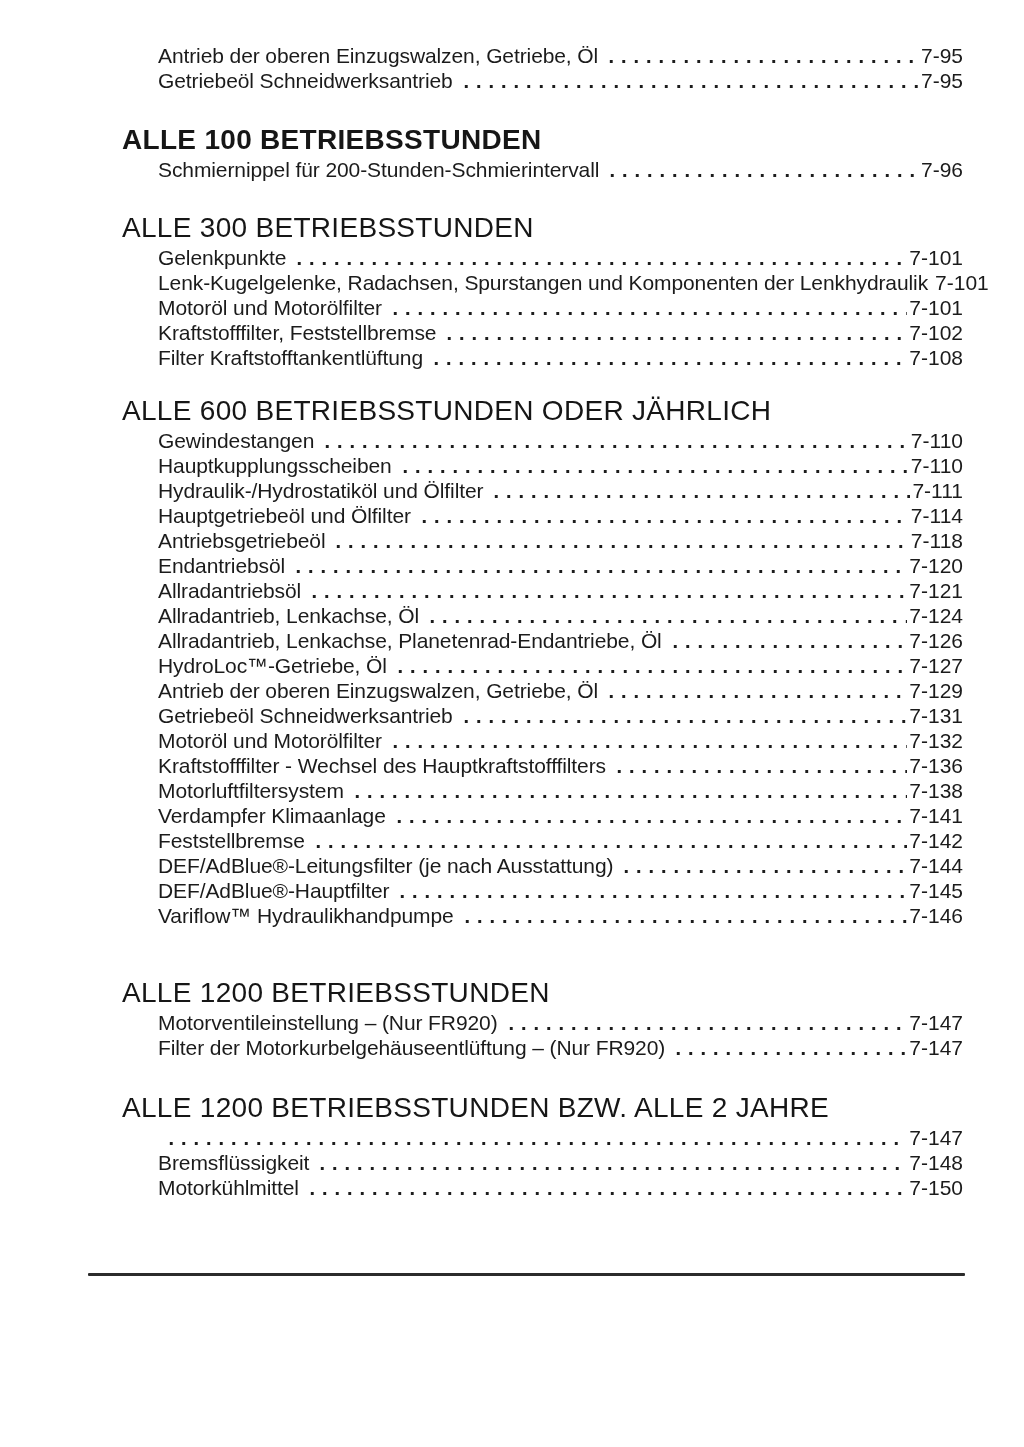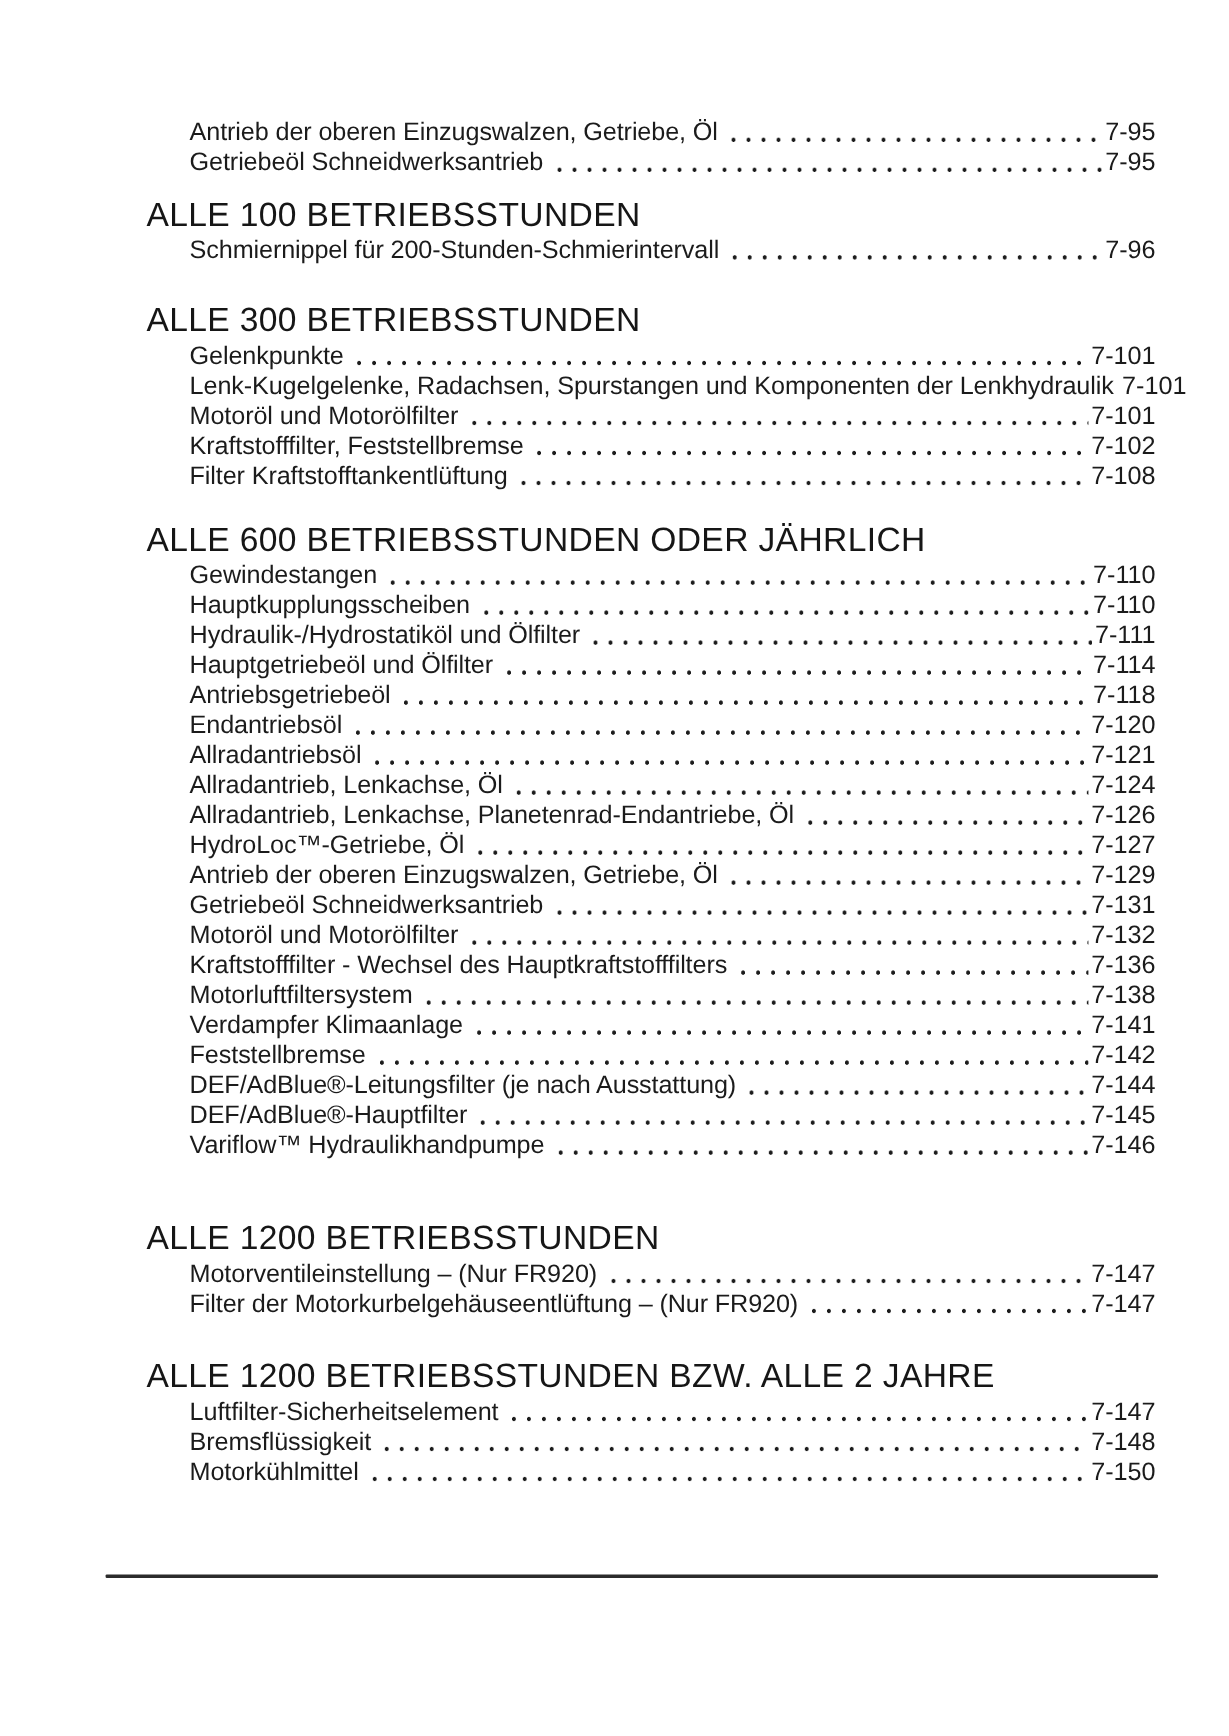--- a/index.html
+++ b/index.html
@@ -14,33 +14,33 @@
     color: #1b1b1b;
     overflow: hidden;
   }
   .page {
     position: relative;
     width: 1024px;
     height: 1447px;
     background: #ffffff;
   }
   .content {
-    padding-top: 98px;
+    padding-top: 43px;
   }
   .toc-section { margin: 0; }
   .section-header {
     margin: 29px 0 0 122px;
     font-size: 28px;
     line-height: 34px;
     font-weight: 400;
     letter-spacing: 0.3px;
     white-space: nowrap;
     color: #161616;
   }
-  .toc-section:nth-child(2) .section-header { margin-top: 14px; }
+  .toc-section:nth-child(2) .section-header { margin-top: 30px; font-weight: bold; }
   .toc-section:nth-child(4) .section-header { margin-top: 24px; }
   .toc-section:nth-child(5) .section-header { margin-top: 48px; }
   .toc-section:nth-child(6) .section-header { margin-top: 31px; }
   .toc-entry {
     display: flex;
     align-items: baseline;
     margin: 0 61px 0 158px;
     font-size: 21px;
     line-height: 25px;
     white-space: nowrap;
@@ -280,21 +280,20 @@
     <span class="dot-leader"></span>
     <span class="entry-page">7-147</span>
   </div>
 </div>
   </section>
 
   <section class="toc-section">
     <h2 class="section-header">ALLE 1200 BETRIEBSSTUNDEN BZW. ALLE 2 JAHRE</h2>
     <div>
   <div class="toc-entry">
-    <span class="entry-title">Luftfilter-Sicherheitselement</span>
     <span class="dot-leader"></span>
     <span class="entry-page">7-147</span>
   </div>
 
   <div class="toc-entry">
     <span class="entry-title">Bremsflüssigkeit</span>
     <span class="dot-leader"></span>
     <span class="entry-page">7-148</span>
   </div>
 

